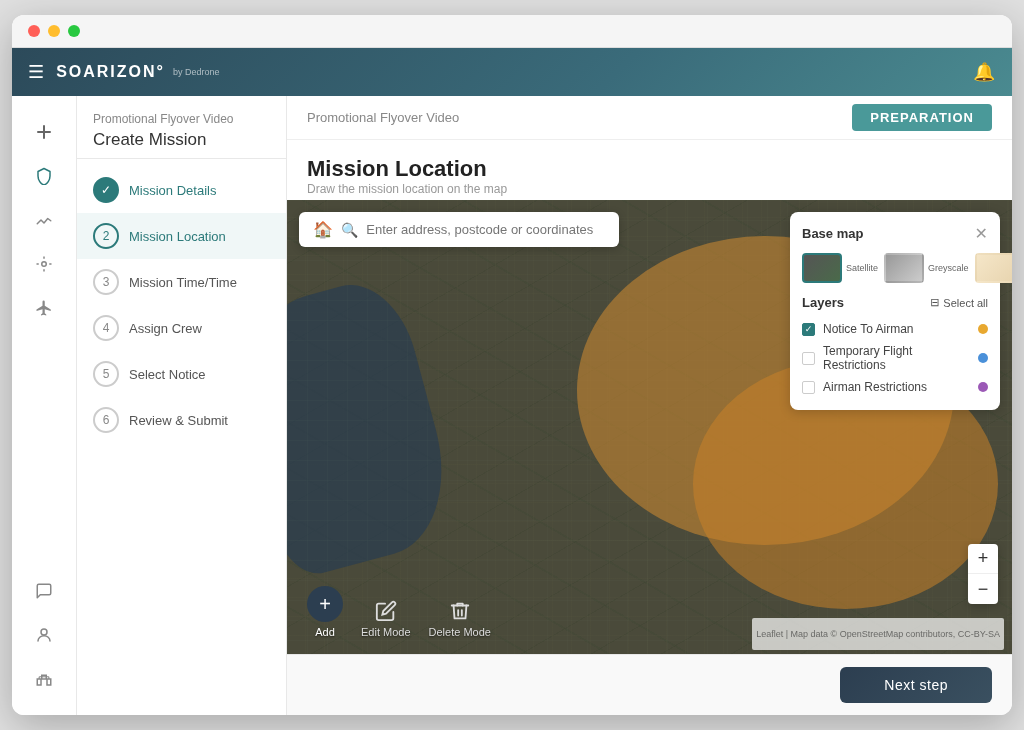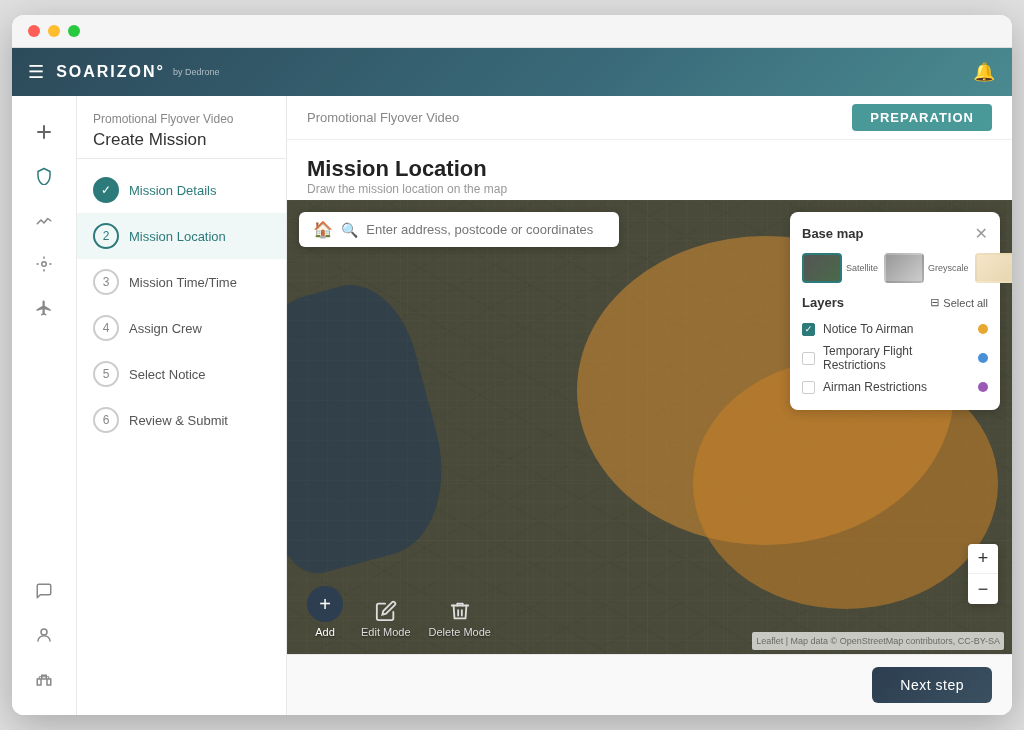--- a/index.html
+++ b/index.html
@@ -411,37 +411,37 @@
     }
 
     
     .map-attribution {
       position: absolute;
       bottom: 4px;
       right: 8px;
       font-size: 9px;
       color: rgba(0,0,0,0.5);
       background: rgba(255,255,255,0.7);
-      padding: 4px 4px;
+      padding: 11px 4px;
       border-radius: 2px;
     }
 
     
     .bottom-bar {
       background: #f9f9f9;
       border-top: 1px solid #e8e8e8;
       padding: 12px 20px;
       display: flex;
       justify-content: flex-end;
     }
     .next-btn {
       background: linear-gradient(135deg, #2c3e50 0%, #3a5060 100%);
       color: white;
       border: none;
-      padding: 10px 28px;
+      padding: 10px 44px;
       border-radius: 6px;
       font-size: 14px;
       font-weight: 500;
       cursor: pointer;
       letter-spacing: 0.5px;
     }
     .top-nav-bar {
       position: absolute;
       top: 0;
       left: 0;

